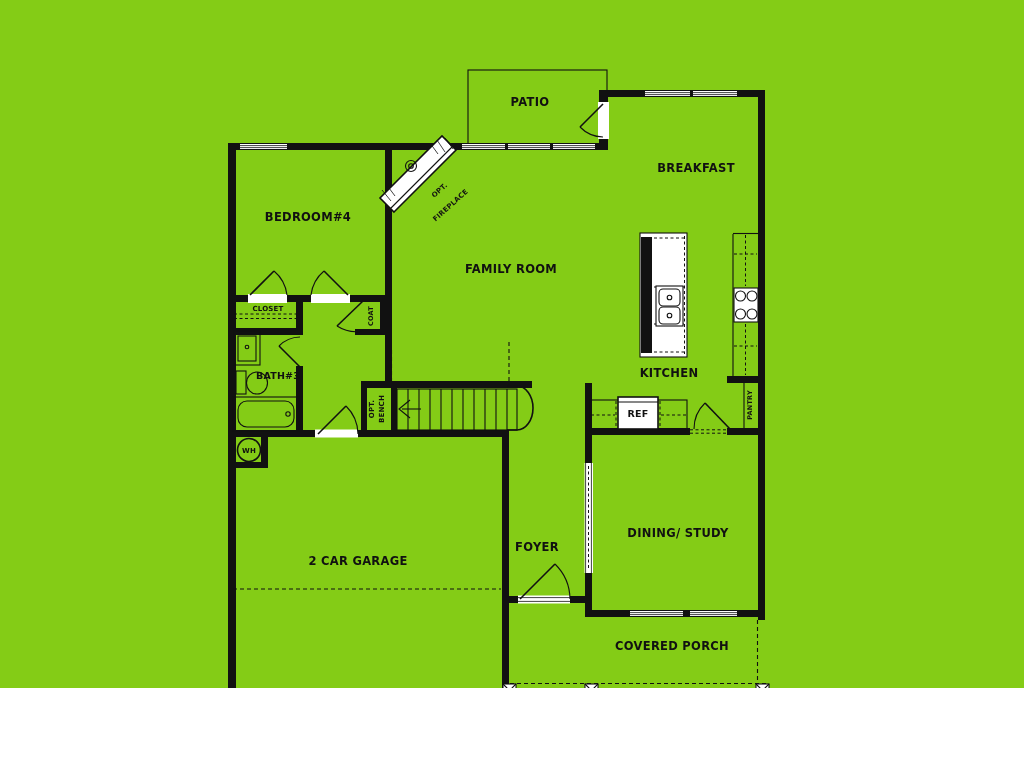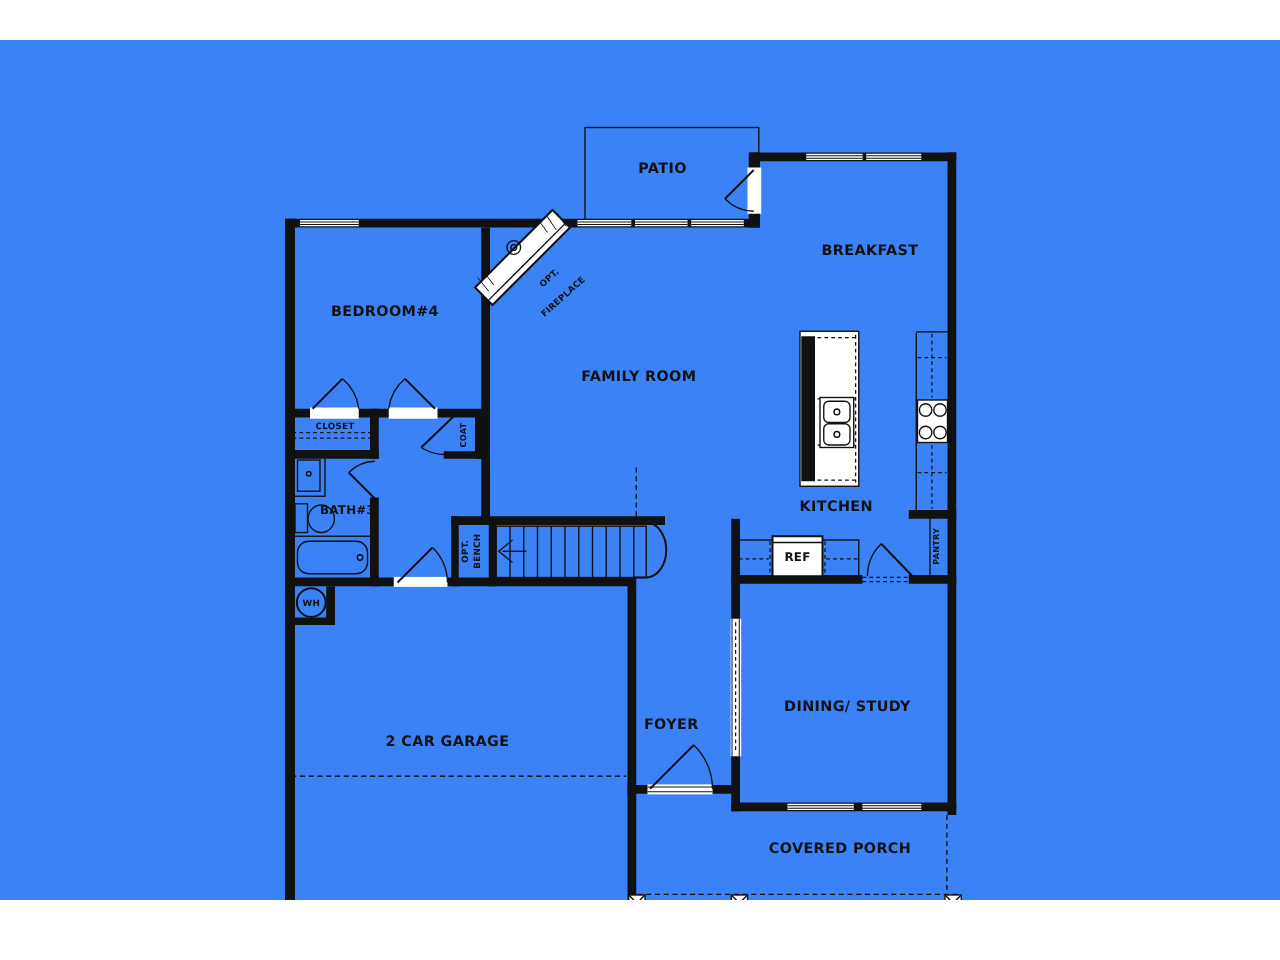--- a/index.html
+++ b/index.html
@@ -1,16 +1,16 @@
 <!DOCTYPE html>
 <html><head>
 <meta charset="utf-8">
 <style>
   html,body{margin:0;padding:0;background:#ffffff;}
-  #stage{position:relative;width:1024px;height:688px;background:#3b82f6;overflow:hidden;margin-top:32px;}
+  #stage{position:relative;width:1024px;height:688px;background:#84cc16;overflow:hidden;}
   svg{display:block;}
   .lbl{font-family:"DejaVu Sans","Liberation Sans",sans-serif;font-weight:700;fill:#111;}
   .lbl-lg{font-size:11.5px;letter-spacing:.3px;}
   .lbl-md{font-size:9.5px;letter-spacing:.2px;}
   .lbl-sm{font-size:7px;letter-spacing:.2px;}
   .lbl-xs{font-size:6.5px;letter-spacing:.2px;}
   .wall{fill:#111;stroke:none;}
   .thin{stroke:#111;stroke-width:1.1;fill:none;}
   .thick{stroke:#111;stroke-width:1.6;fill:none;}
   .whitefill{fill:#fff;}

